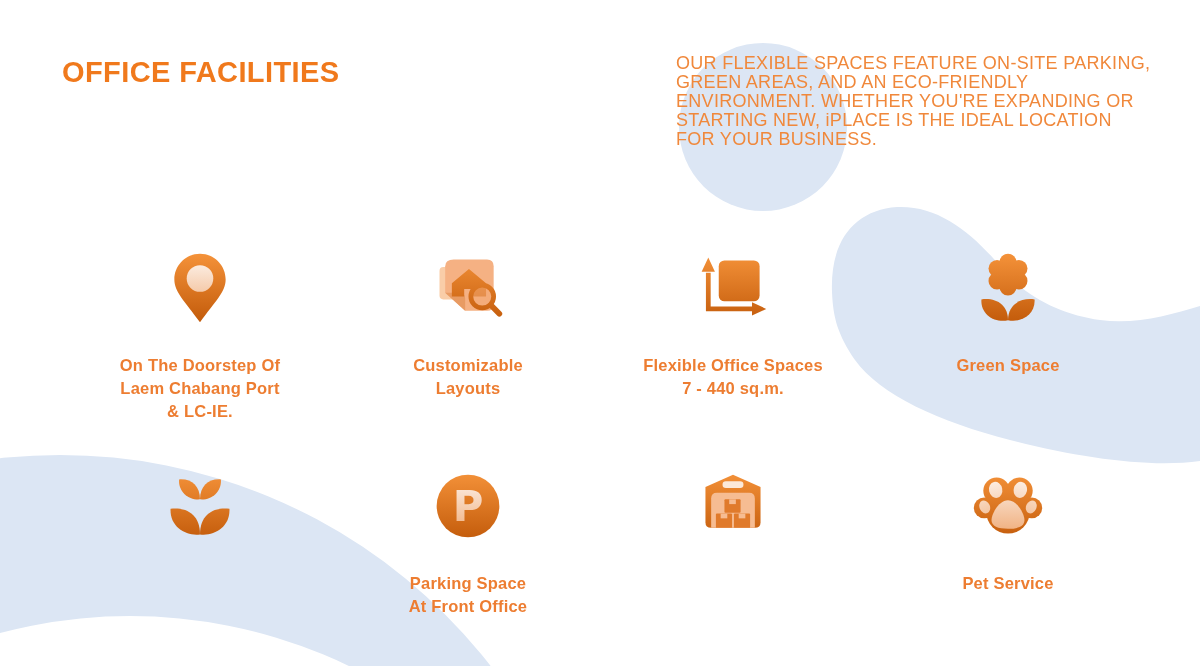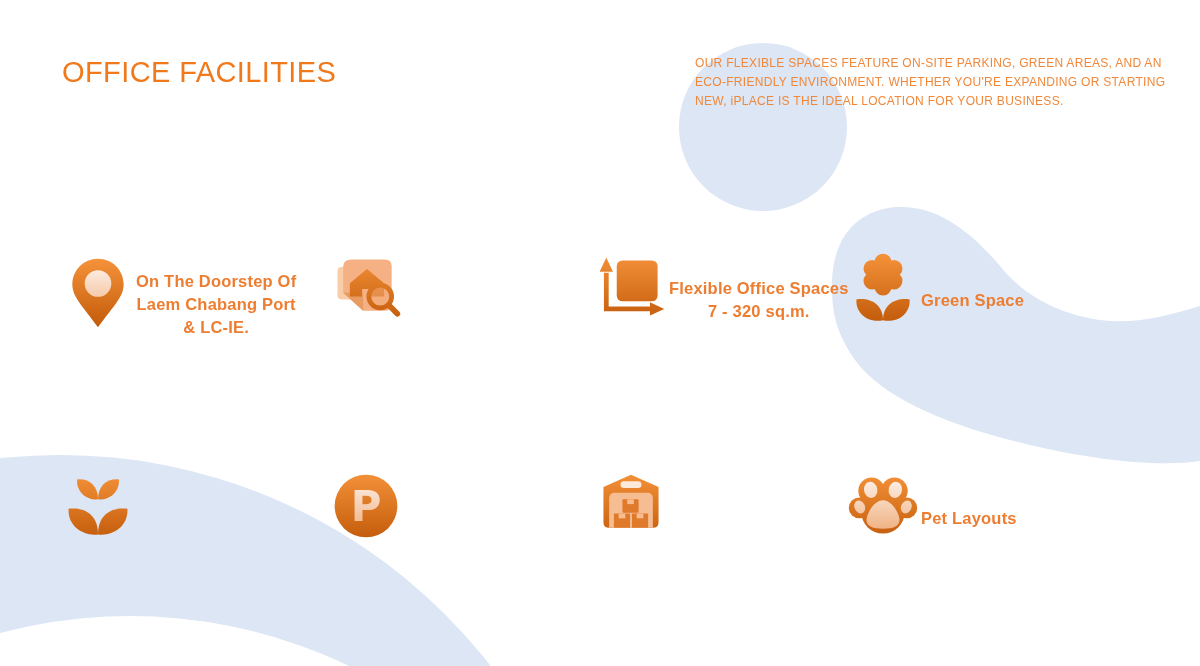--- a/index.html
+++ b/index.html
@@ -4,33 +4,33 @@
 <style>
   html,body{margin:0;padding:0;}
   body{
     width:1200px;height:666px;position:relative;overflow:hidden;
     background:#ffffff;
     font-family:"Liberation Sans", sans-serif;
   }
   .bg{position:absolute;left:0;top:0;}
   .title{
     position:absolute;left:62px;top:56px;
-    font-size:29px;font-weight:400;letter-spacing:.4px;color:#F0791C;
+    font-size:29px;font-weight:700;letter-spacing:.4px;color:#F0791C;
   }
   .intro{
     position:absolute;left:676px;top:54px;width:478px;
-    font-size:12px;line-height:19px;letter-spacing:.3px;color:#F0883B;margin-left:19px;
+    font-size:18px;line-height:19px;letter-spacing:.3px;color:#F0883B;
   }
-  .card{position:absolute;width:280px;display:flex;flex-direction:row;align-items:center;}
+  .card{position:absolute;width:280px;display:flex;flex-direction:column;}
   .icon-box{height:84px;display:flex;align-items:center;justify-content:center;}
   .label{
     margin-top:24px;font-size:16.5px;line-height:23px;letter-spacing:.2px;
     color:#ED7D31;font-weight:600;text-align:center;white-space:pre-line;
   }
-  .c1{left:60px}.c2{left:328px}.c3{left:593px}.c4{left:845px}
+  .c1{left:60px}.c2{left:328px}.c3{left:593px}.c4{left:868px}
   .r1{top:246px}.r2{top:464px}
 </style>
 </head>
 <body>
 
 <svg width="0" height="0" style="position:absolute" aria-hidden="true">
   <defs>
     <linearGradient id="og" gradientUnits="userSpaceOnUse" x1="0" y1="0" x2="0" y2="80">
       <stop offset="0" stop-color="#F7953C"></stop>
         <stop offset="1" stop-color="#C05808"></stop>
@@ -74,33 +74,35 @@
     <svg viewBox="0 0 80 80" width="76" height="76">
       <rect x="10" y="18" width="22" height="34" rx="4" fill="#F9CDA8"></rect>
       <path fill="#F5B183" d="M25 10 H60 Q67 10 67 17 V57 Q67 64 60 64 H37 L16 45 V17 Q16 10 25 10 Z"></path>
       <path fill="#E89B63" d="M37 64 L16 45 H31 Q37 45 37 51 Z"></path>
       <path fill="url(#og)" d="M41 20 L59 35 V49 H45 V41 H36 V49 H23 V35 Z"></path>
       <circle cx="55" cy="49" r="12" fill="#F3A873" opacity="0.55"></circle>
       <circle cx="55" cy="49" r="12" fill="none" stroke="url(#og)" stroke-width="5"></circle>
       <line x1="64" y1="58" x2="73" y2="67" stroke="url(#og)" stroke-width="6" stroke-linecap="round"></line>
     </svg>
   </div>
+  <div class="label">Customizable
+Layouts</div>
 </div>
 
 <div class="card c3 r1">
   <div class="icon-box">
     <svg viewBox="0 0 80 80" width="76" height="76">
       <rect x="25" y="11" width="43" height="43" rx="6" fill="url(#og)"></rect>
       <path d="M14 24 V62 H60" fill="none" stroke="url(#og)" stroke-width="5"></path>
       <path fill="url(#og)" d="M14 8 L21 23 H7 Z"></path>
       <path fill="url(#og)" d="M75 62 L60 55 V69 Z"></path>
     </svg>
   </div>
   <div class="label">Flexible Office Spaces
-7 - 320 sq.m.</div>
+7 - 440 sq.m.</div>
 </div>
 
 <div class="card c4 r1">
   <div class="icon-box">
     <svg viewBox="0 0 80 80" width="76" height="76">
       <g fill="url(#og)">
         <circle cx="40" cy="13" r="9"></circle>
         <circle cx="51.5" cy="19.5" r="9"></circle>
         <circle cx="51.5" cy="32.5" r="9"></circle>
         <circle cx="40" cy="39" r="9"></circle>
@@ -128,20 +130,22 @@
   </div>
 </div>
 
 <div class="card c2 r2">
   <div class="icon-box">
     <svg viewBox="0 0 80 80" width="76" height="76">
       <circle cx="40" cy="40" r="33" fill="url(#og)"></circle>
       <text x="40" y="56" text-anchor="middle" font-family="'DejaVu Sans', sans-serif" font-size="44" font-weight="bold" fill="url(#lg)">P</text>
     </svg>
   </div>
+  <div class="label">Parking Space
+At Front Office</div>
 </div>
 
 <div class="card c3 r2">
   <div class="icon-box">
     <svg viewBox="0 0 80 80" width="76" height="76">
       <path fill="url(#og)" d="M40 7 L69 20 V57 Q69 63 63 63 H17 Q11 63 11 57 V20 Z"></path>
       <rect x="29" y="14" width="22" height="7" rx="3.5" fill="#FCE9D9"></rect>
       <path fill="#F6BC92" d="M17 63 V32 Q17 26 23 26 H57 Q63 26 63 32 V63 Z"></path>
       <g fill="#E07A2B">
         <rect x="31" y="33" width="17" height="14" rx="1"></rect>
@@ -169,14 +173,14 @@
       </g>
       <g fill="url(#lg)">
         <ellipse cx="27" cy="23" rx="7" ry="8.5" transform="rotate(-12 27 23)"></ellipse>
         <ellipse cx="53" cy="23" rx="7" ry="8.5" transform="rotate(12 53 23)"></ellipse>
         <ellipse cx="15.5" cy="41" rx="5.5" ry="7" transform="rotate(-24 15.5 41)"></ellipse>
         <ellipse cx="64.5" cy="41" rx="5.5" ry="7" transform="rotate(24 64.5 41)"></ellipse>
         <path d="M40 34 C48 34 55 44 57 52 C59 61 52 64 40 64 C28 64 21 61 23 52 C25 44 32 34 40 34 Z"></path>
       </g>
     </svg>
   </div>
-  <div class="label">Pet Layouts</div>
+  <div class="label">Pet Service</div>
 </div>
 
 </body></html>

